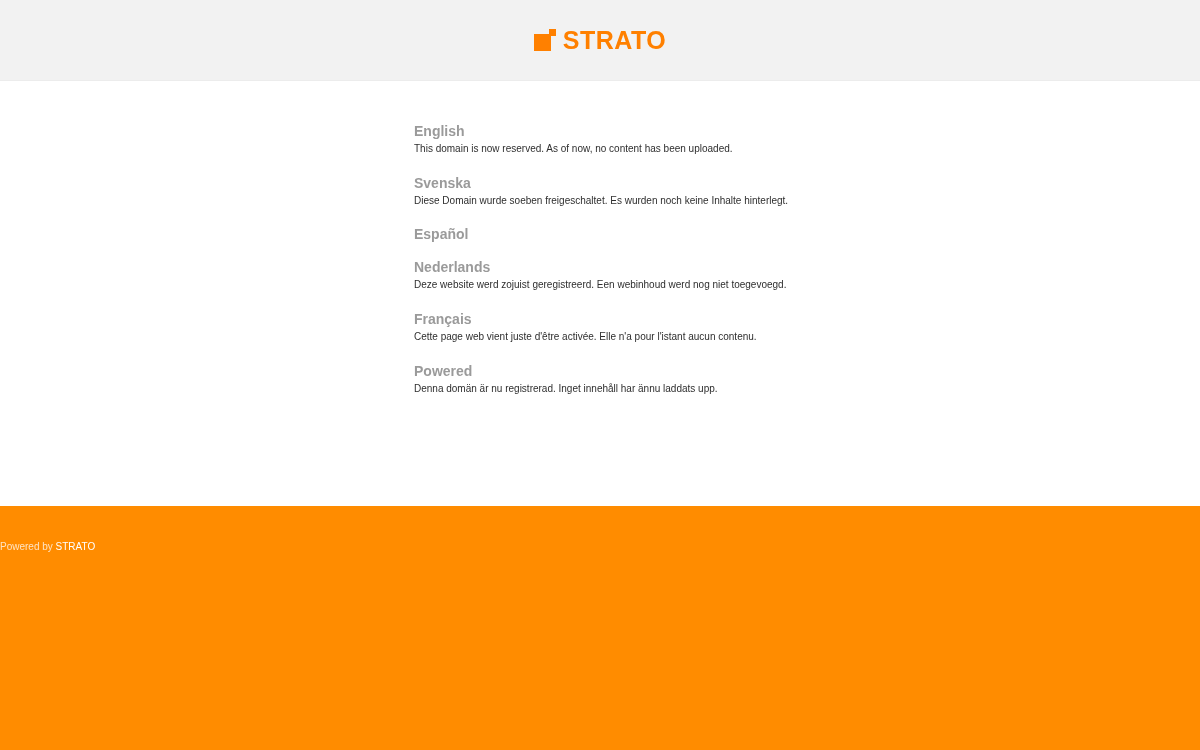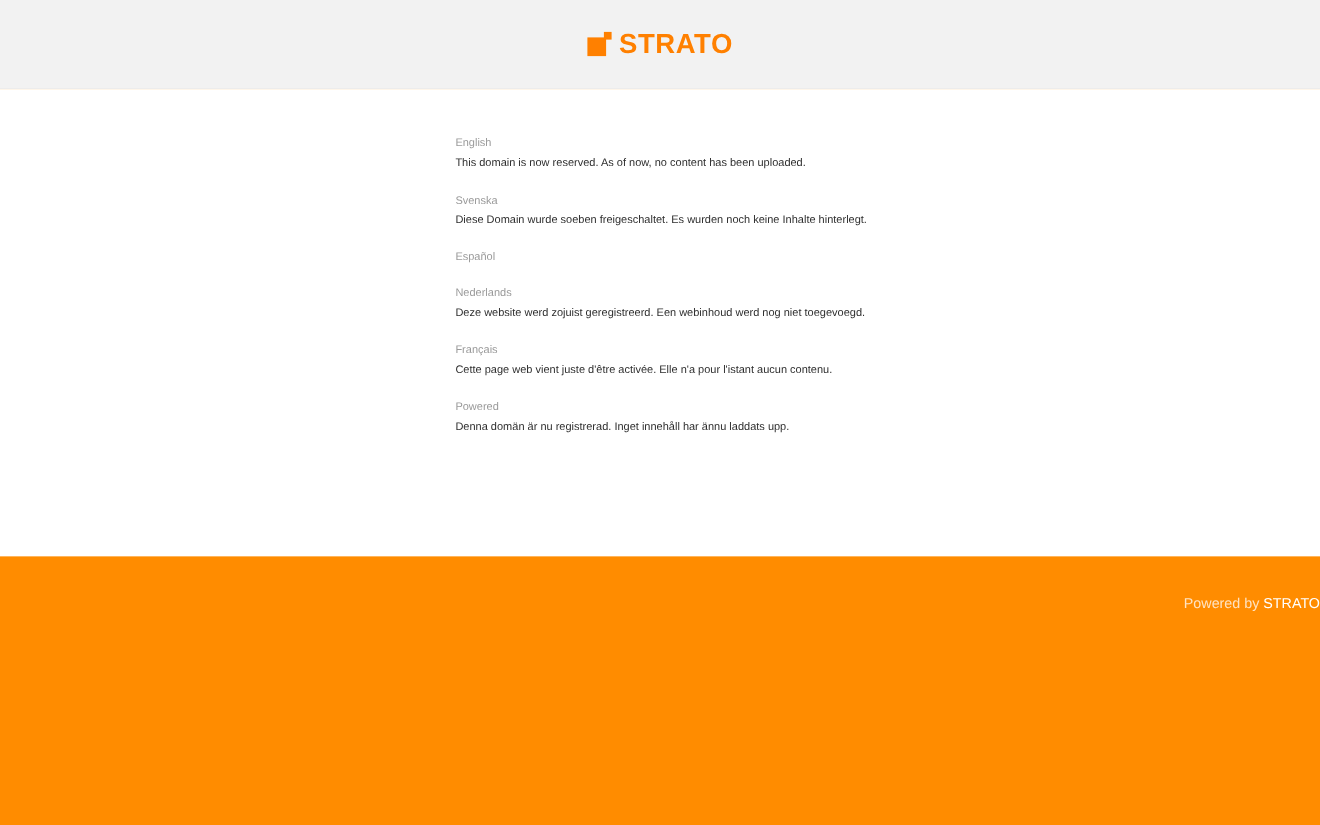--- a/index.html
+++ b/index.html
@@ -73,22 +73,22 @@
   .messages {
     position: absolute;
     left: 414px;
     top: 43px;
     width: 380px;
   }
   .msg-block {
     margin-bottom: 19px;
   }
   .msg-lang {
-    font-size: 10px;
-    font-weight: normal;
+    font-size: 14px;
+    font-weight: bold;
     color: #9a9a9a;
     line-height: 14px;
     margin-bottom: 4px;
   }
   .msg-text {
     font-size: 10px;
     color: #2e2e2e;
     line-height: 14.7px;
   }
 
@@ -96,22 +96,22 @@
   .footer {
     background: #ff8c00;
     height: 245px;
     position: relative;
   }
   .footer-credit {
     position: absolute;
     top: 35px;
     left: 0;
     right: 0;
-    text-align: right;
-    font-size: 13px;
+    text-align: left;
+    font-size: 10px;
     color: #ffe3c2;
   }
   .footer-credit .brand {
     color: #ffffff;
   }
 </style>
 </head>
 <body>
 
 <div class="page">

